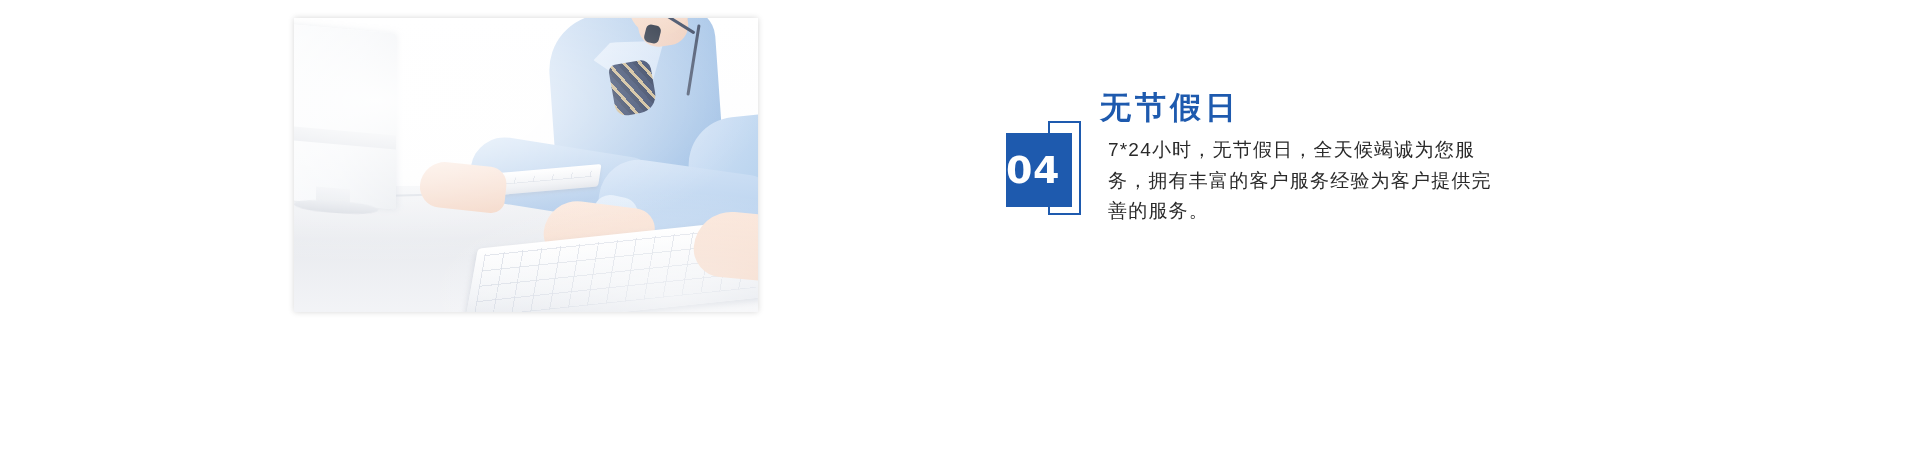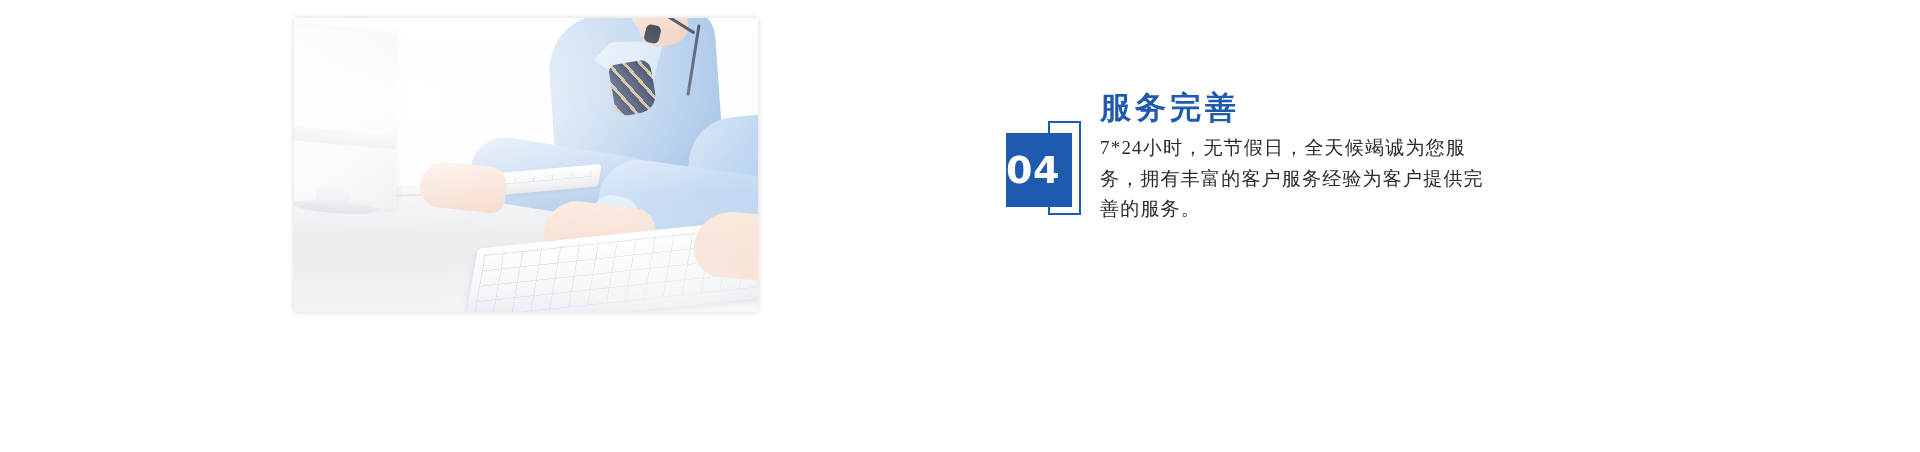--- a/index.html
+++ b/index.html
@@ -369,23 +369,23 @@
     line-height: 1.25;
     margin: 0 0 6px 0;
     white-space: nowrap;
     font-family: "DejaVu Sans", "Liberation Sans", sans-serif;
   }
   .desc {
     color: #2a2a2a;
     font-size: 19px;
     line-height: 1.62;
     letter-spacing: 1.2px;
-    margin: 0;
+    margin: 8px;
     width: 392px;
-    font-family: Liberation Serif, serif;
+    font-family: Liberation Sans, sans-serif;
   }
 </style>
 </head>
 <body>
 
 <div class="stage">
 
   <div class="photo-frame">
     <div class="photo">
 
@@ -431,19 +431,19 @@
   <div class="content">
 
     <div class="badge-wrap">
       <div class="badge-outline"></div>
       <div class="badge-fill">
         <span class="badge-num">04</span>
       </div>
     </div>
 
     <div class="text-col">
-      <h2 class="title">服务完善</h2>
+      <h2 class="title">无节假日</h2>
       <p class="desc">7*24小时，无节假日，全天候竭诚为您服务，拥有丰富的客户服务经验为客户提供完善的服务。</p>
     </div>
 
   </div>
 
 </div>
 
 </body></html>

